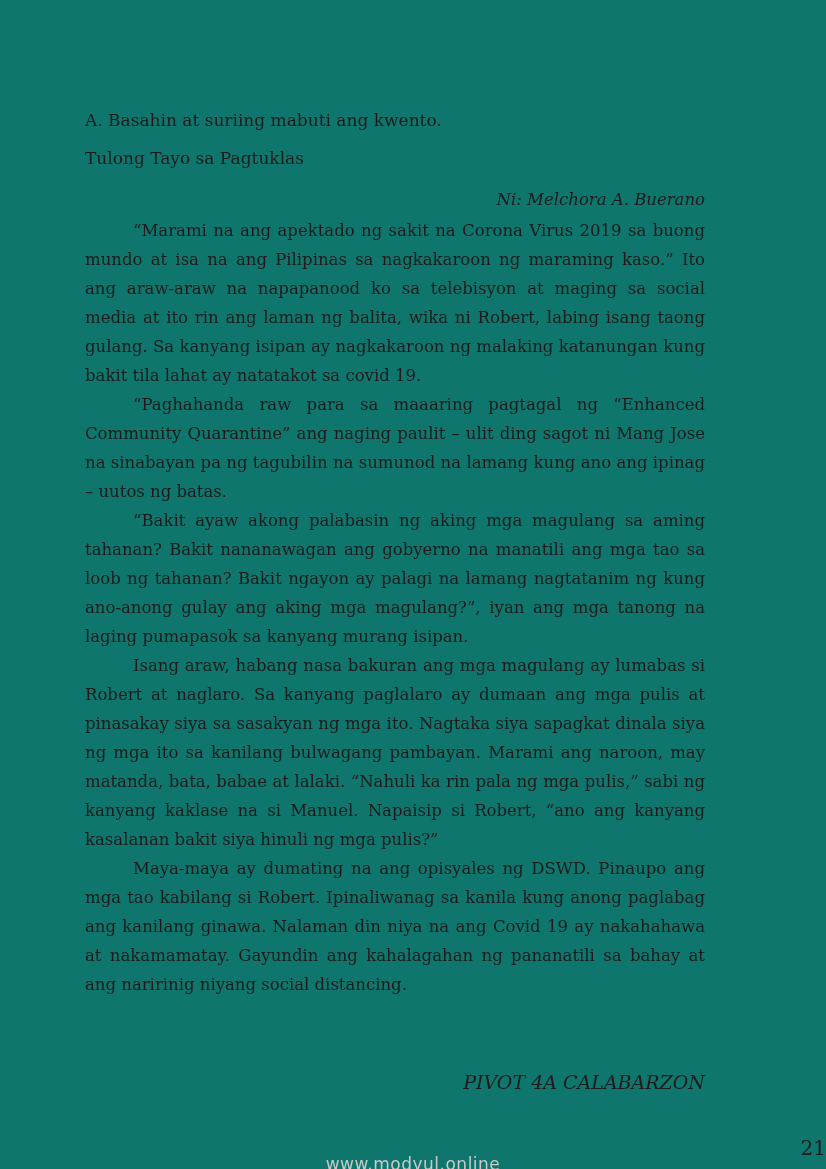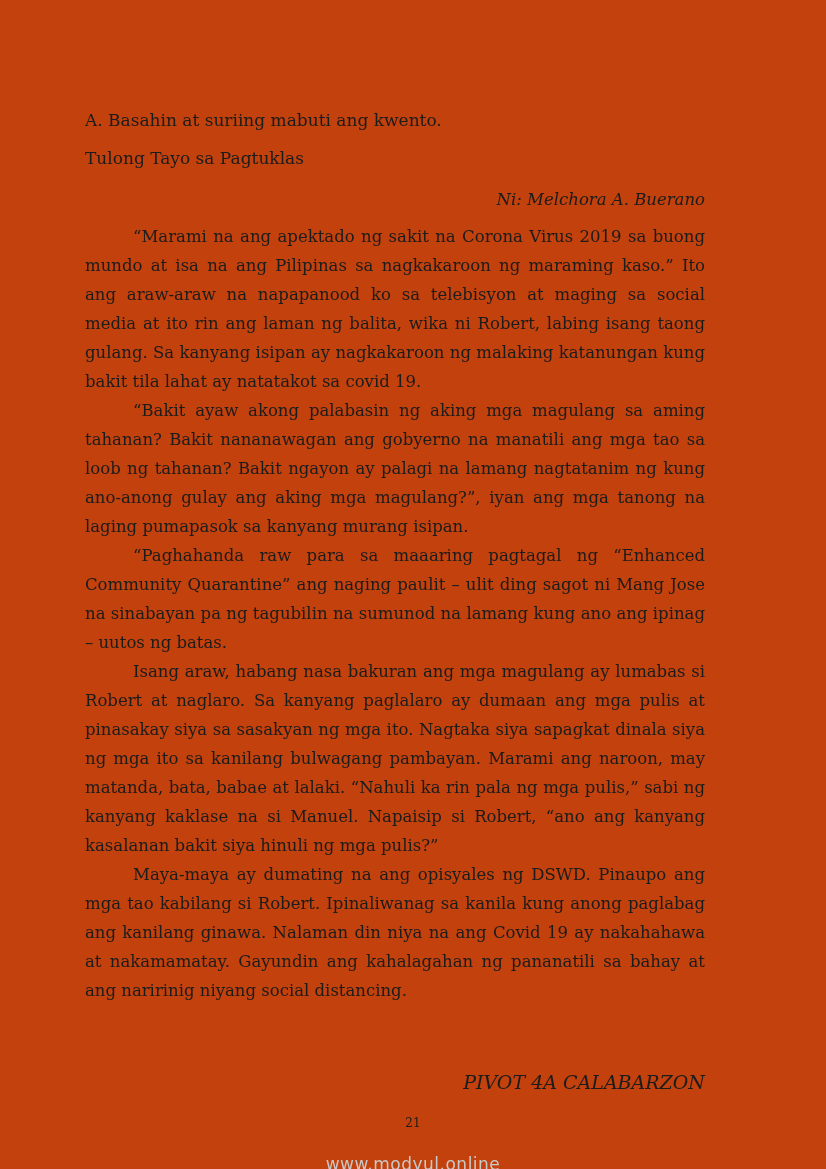--- a/index.html
+++ b/index.html
@@ -5,21 +5,21 @@
   html, body {
     margin: 0;
     padding: 0;
     background: #e9e9e9;
   }
   .page {
     position: relative;
     width: 826px;
     height: 1169px;
     margin: 0 auto;
-    background: #c2410c;
+    background: #0f766e;
     overflow: hidden;
     font-family: "DejaVu Serif", "Liberation Serif", serif;
     color: #1c1c1c;
   }
   .content {
     position: absolute;
     left: 85px;
     top: 106px;
     width: 620px;
   }
@@ -36,21 +36,21 @@
     margin: 9px 0 0 0;
   }
   .byline {
     font-size: 16.5px;
     font-style: italic;
     text-align: right;
     line-height: 29px;
     margin: 12px 0 0 0;
   }
   .paragraphs {
-    margin-top: 8px;
+    margin-top: 2px;
   }
   .body-par {
     font-size: 16.5px;
     line-height: 29px;
     text-align: justify;
     text-indent: 48px;
     margin: 0;
   }
   .imprint {
     position: absolute;
@@ -68,44 +68,44 @@
     text-align: center;
     font-family: "DejaVu Sans", "Liberation Sans", sans-serif;
     font-size: 17px;
     color: #c9c9c9;
     letter-spacing: 0.5px;
     z-index: 1;
   }
   .page-number {
     position: absolute;
     left: 0;
-    top: 1113px;
+    top: 1138px;
     width: 100%;
-    text-align: center;
-    font-size: 12px;
+    text-align: right;
+    font-size: 20px;
     line-height: 20px;
     z-index: 2;
   }
 </style>
 </head>
 <body>
 
 <div class="page">
 
   <div class="content">
     <p class="heading-a">A. Basahin at suriing mabuti ang kwento.</p>
 
     <p class="story-title">Tulong Tayo sa Pagtuklas</p>
 
     <p class="byline">Ni: Melchora A. Buerano</p>
 
     <div class="paragraphs">
         <p class="body-par">“Marami na ang apektado ng sakit na Corona Virus 2019 sa buong mundo at isa na ang Pilipinas sa nagkakaroon ng maraming kaso.” Ito ang araw-araw na napapanood ko sa telebisyon at maging sa social media at ito rin ang laman ng balita, wika ni Robert, labing isang taong gulang. Sa kanyang isipan ay nagkakaroon ng malaking katanungan kung bakit tila lahat ay natatakot sa covid 19.</p>
+        <p class="body-par">“Paghahanda raw para sa maaaring pagtagal ng “Enhanced Community Quarantine” ang naging paulit – ulit ding sagot ni Mang Jose na sinabayan pa ng tagubilin na sumunod na lamang kung ano ang ipinag – uutos ng batas.</p>
         <p class="body-par">“Bakit ayaw akong palabasin ng aking mga magulang sa aming tahanan? Bakit nananawagan ang gobyerno na manatili ang mga tao sa loob ng tahanan? Bakit ngayon ay palagi na lamang nagtatanim ng kung ano-anong gulay ang aking mga magulang?”, iyan ang mga tanong na laging pumapasok sa kanyang murang isipan.</p>
-        <p class="body-par">“Paghahanda raw para sa maaaring pagtagal ng “Enhanced Community Quarantine” ang naging paulit – ulit ding sagot ni Mang Jose na sinabayan pa ng tagubilin na sumunod na lamang kung ano ang ipinag – uutos ng batas.</p>
         <p class="body-par">Isang araw, habang nasa bakuran ang mga magulang ay lumabas si Robert at naglaro. Sa kanyang paglalaro ay dumaan ang mga pulis at pinasakay siya sa sasakyan ng mga ito. Nagtaka siya sapagkat dinala siya ng mga ito sa kanilang bulwagang pambayan. Marami ang naroon, may matanda, bata, babae at lalaki. “Nahuli ka rin pala ng mga pulis,” sabi ng kanyang kaklase na si Manuel. Napaisip si Robert, “ano ang kanyang kasalanan bakit siya hinuli ng mga pulis?”</p>
         <p class="body-par">Maya-maya ay dumating na ang opisyales ng DSWD. Pinaupo ang mga tao kabilang si Robert. Ipinaliwanag sa kanila kung anong paglabag ang kanilang ginawa. Nalaman din niya na ang Covid 19 ay nakahahawa at nakamamatay. Gayundin ang kahalagahan ng pananatili sa bahay at ang naririnig niyang social distancing.</p>
       </div>
   </div>
 
   <div class="imprint">PIVOT 4A CALABARZON</div>
 
   <div class="watermark">www.modyul.online</div>
 
   <div class="page-number">21</div>

